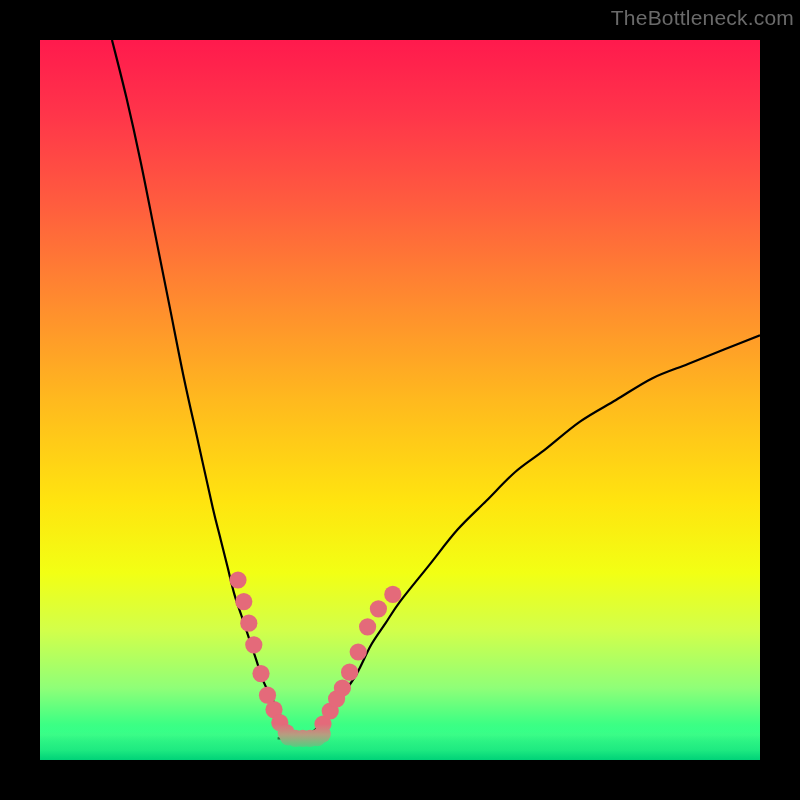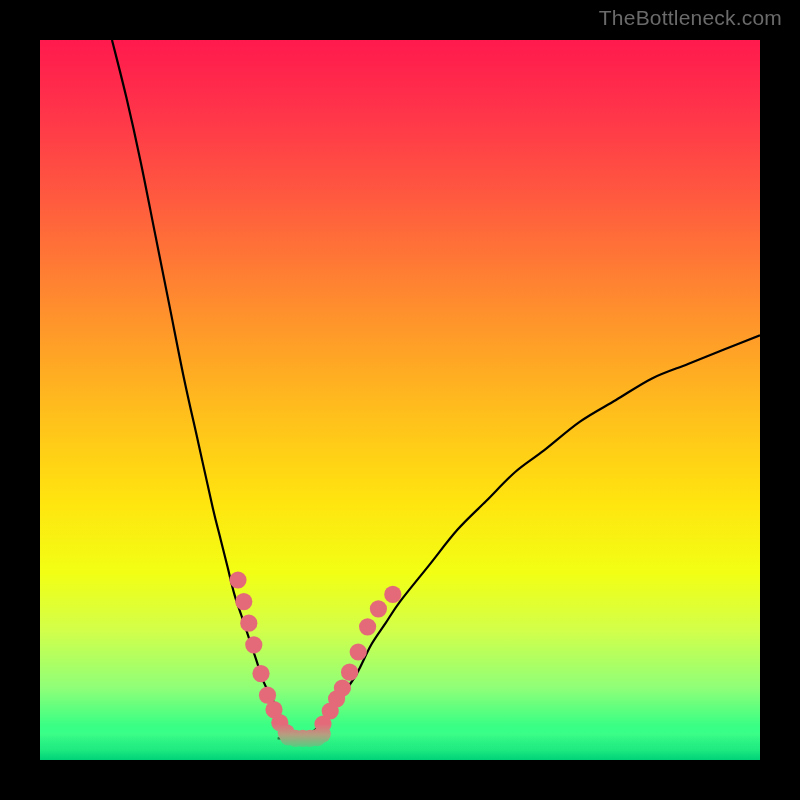--- a/index.html
+++ b/index.html
@@ -52,21 +52,21 @@
       rgba(140,255,160,0.0) 0%,
       rgba(95,255,140,0.35) 30%,
       rgba(35,235,130,0.85) 70%,
       rgba(0,210,120,1) 100%
     );
     pointer-events: none;
   }
   .watermark {
     position: absolute;
     top: 6px;
-    right: 18px;
+    right: 6px;
     color: #6a6a6a;
     font-size: 21px;
     font-weight: 500;
     letter-spacing: 0.2px;
     user-select: none;
   }
   svg.curve {
     position: absolute;
     left: 0;
     top: 0;

